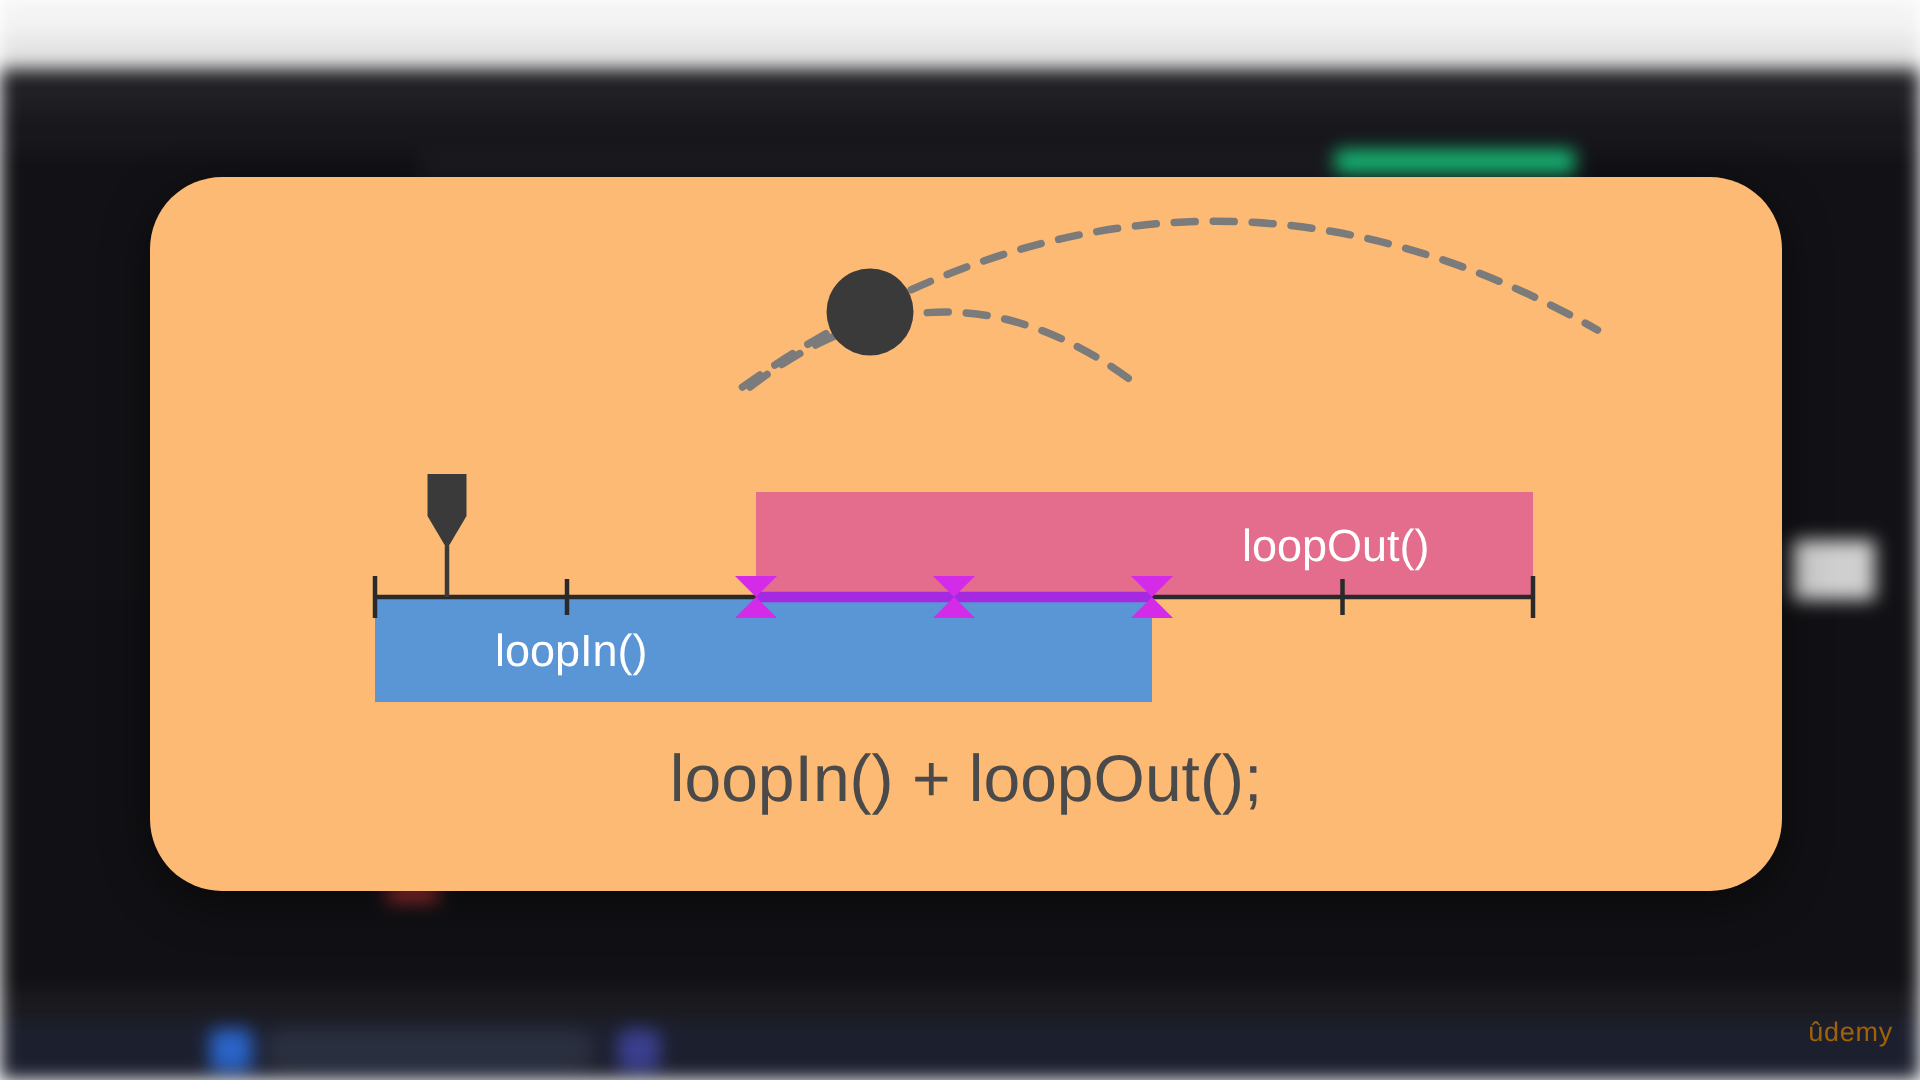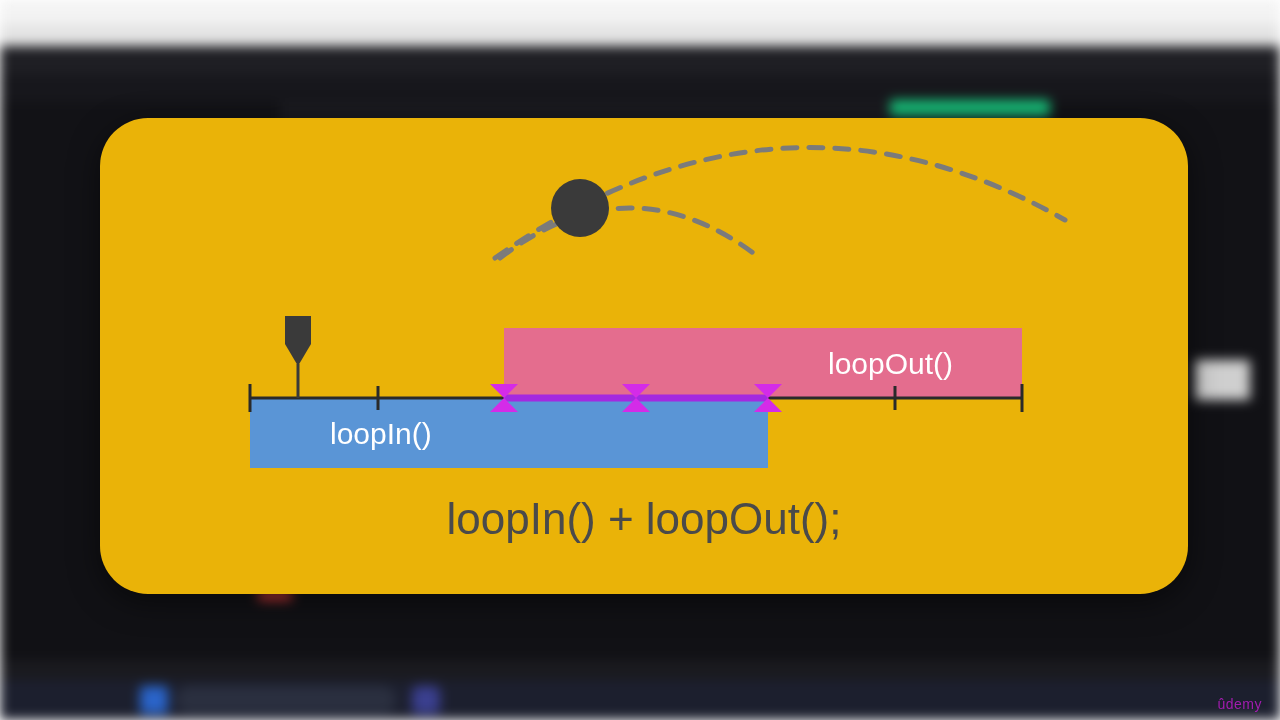--- a/index.html
+++ b/index.html
@@ -21,31 +21,31 @@
   .bg .timeline { position:absolute; left:0; right:0; bottom:60px; height:260px; background:#111115; }
   .bg .taskbar  { position:absolute; left:0; right:0; bottom:0; height:40px; background:#1c1f2e; }
   .bg .taskbar .start { position:absolute; left:140px; top:6px; width:28px; height:28px; background:#2a64c9; border-radius:4px; }
   .bg .taskbar .search{ position:absolute; left:176px; top:6px; width:220px; height:28px; background:#2a2f3f; border-radius:14px; }
   .bg .taskbar .app   { position:absolute; left:412px; top:6px; width:28px; height:28px; background:#3a3f8f; border-radius:6px; }
   .bg .thumb    { position:absolute; right:30px; top:360px; width:55px; height:40px; background:#cfcfcf; }
   .bg .redtxt   { position:absolute; left:258px; bottom:120px; width:34px; height:10px; background:#d83a3a; border-radius:2px; }
 
   
   .watermark {
-    position:absolute; right:18px; bottom:8px;
-    color:#a21caf; font-size:14px; letter-spacing:0.5px;
+    position:absolute; right:18px; bottom:21px;
+    color:#a16207; font-size:18px; letter-spacing:0.5px;
     font-weight:500;
   }
 
   
   .card {
     position:absolute;
     left:100px; top:118px;
     width:1088px; height:476px;
-    background:#eab308;
+    background:#fdba74;
     border-radius:48px;
     box-shadow: 0 8px 30px rgba(0,0,0,0.5);
   }
   .card svg { position:absolute; inset:0; }
 
   .loopin-label  { fill:#ffffff; font-size:30px; font-family:Arial, sans-serif; }
   .loopout-label { fill:#ffffff; font-size:30px; font-family:Arial, sans-serif; }
   .expr-label    { fill:#4a4a4a; font-size:44px; font-family:Arial, sans-serif; }
 </style>
 </head>

